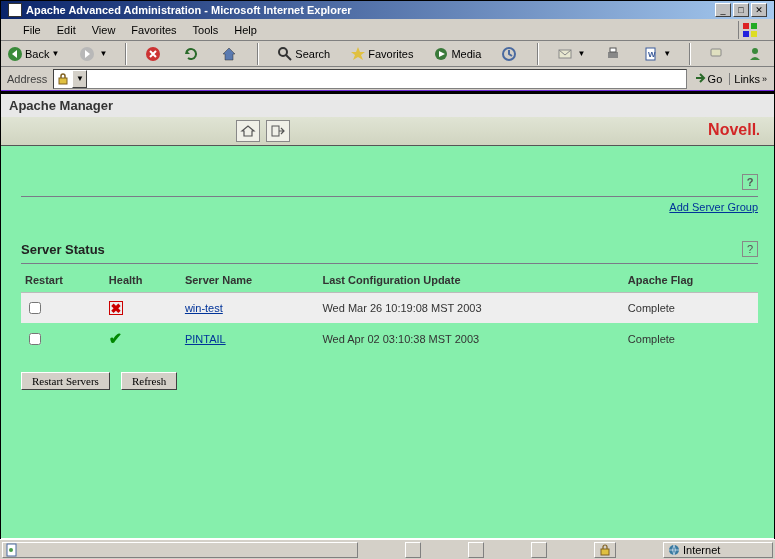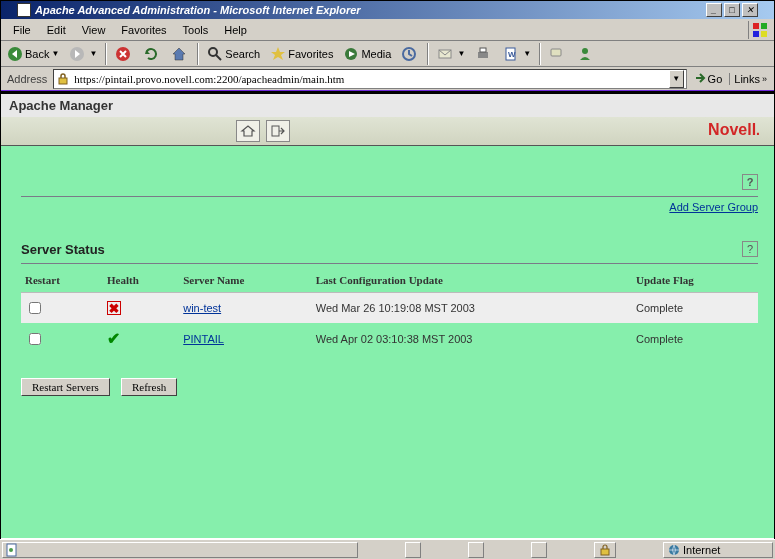--- a/index.html
+++ b/index.html
@@ -13,23 +13,22 @@
     overflow: hidden;
     border: 1px solid #000;
   }
   
   .titlebar {
     background: linear-gradient(to right, #0a246a 0%, #a6caf0 100%);
     color: #fff;
     height: 18px;
     display: flex;
     align-items: center;
-    padding: 0 16px;
+    padding: 0 7px;
     font-size: 11px;
-    font-style: italic;
   }
   .titlebar .ie-icon {
     width: 14px; height: 14px; margin-right: 4px;
     background: #fff; border:1px solid #333; display:inline-block;
   }
   .titlebar .title-text { flex: 1; font-weight: bold; }
   .titlebar .win-buttons { display:flex; }
   .titlebar .win-btn {
     width: 16px; height: 14px;
     background:#c0c0c0;
@@ -41,38 +40,38 @@
     color:#000; font-family: Arial;
     cursor:default;
   }
   
   .menubar {
     background:#d4d0c8;
     border-bottom:1px solid #808080;
     display:flex;
     align-items:center;
     height:22px;
-    padding:0 4px;
+    padding:0 14px;
   }
   .menubar .menu-item { padding:2px 8px; cursor:default; }
   .menubar .win-flag {
     margin-left:auto;
     width:22px;height:18px;
     display:flex;align-items:center;justify-content:center;
     border-left:1px solid #808080;
   }
   .menubar .win-flag svg { width:16px; height:16px; }
   
   .toolbar {
     background:#d4d0c8;
     border-bottom:1px solid #808080;
     display:flex; align-items:center;
     height:26px;
     padding:0 2px;
-    gap:2px;
+    gap:12px;
   }
   .toolbar .sep { width:1px; height:22px; border-left:1px solid #808080; border-right:1px solid #fff; margin:0 2px;}
   .toolbar .tb-btn {
     display:flex; align-items:center;
     padding:2px 4px;
     cursor:default;
   }
   .toolbar .tb-ico {
     width:16px;height:16px;
     display:inline-flex;align-items:center;justify-content:center;
@@ -232,35 +231,35 @@
     margin-top:4px;
   }
   table.server-table th {
     text-align:left;
     font-weight:bold;
     font-size:11px;
     color:#333;
     padding:6px 4px 6px 4px;
     border-bottom:1px solid #bbb;
     vertical-align:top;
-    font-family: Liberation Serif, serif;
+    font-family: Liberation Sans, sans-serif;
   }
   table.server-table td {
     padding:6px 4px;
     font-size:11px;
     font-family: Verdana, Arial;
     color:#333;
     vertical-align:middle;
   }
   table.server-table tr.row0 td { background:#eeeeee; }
   table.server-table a { color:#003399; text-decoration:underline;}
   .chk { width:12px;height:12px; }
   .health-x { color:#c00; font-weight:bold; font-size:13px; border:1px solid #c00; width:14px; height:14px; display:inline-flex; align-items:center; justify-content:center;}
   .health-v { color:#008800; font-weight:bold; font-size:16px; font-family:Arial;}
-  .action-buttons { margin-top:24px; }
+  .action-buttons { margin-top:18px; }
   .action-buttons button {
     font-family:Tahoma; font-size:11px;
     background:#d4d0c8;
     border:1px solid #fff;
     border-right-color:#404040;
     border-bottom-color:#404040;
     padding:2px 10px;
     margin-right:8px;
     cursor:pointer;
   }
@@ -451,21 +450,20 @@
     </div>
 </div>
 
 <div class="addressbar">
   <span class="addr-label">Address</span>
   <div class="addr-input-wrap">
     <span class="lock-icon"><svg width="14" height="14">
           <rect x="3" y="6" width="8" height="6" fill="#e0c040" stroke="#806020"></rect>
           <path d="M5 6 L5 4 A2 2 0 0 1 9 4 L9 6" fill="none" stroke="#806020" stroke-width="1.5"></path>
         </svg></span>
-    <input type="text" value="https://pintail.provo.novell.com:2200/apacheadmin/main.htm" style="">
     <div class="addr-drop">▼</div>
   </div>
   <div class="go-btn">
     <span class="tb-ico"><svg width="14" height="14">
           <path d="M2 7 L9 7 M6 3 L10 7 L6 11" fill="none" stroke="#2a6a2a" stroke-width="2"></path>
         </svg></span>
     <span>Go</span>
   </div>
   <div class="links-label">
     <span>Links</span>
@@ -510,21 +508,21 @@
       </div>
       <hr class="hr-line">
 
       <table class="server-table">
         <thead>
           <tr>
             <th>Restart</th>
             <th>Health</th>
             <th>Server Name</th>
             <th>Last Configuration Update</th>
-            <th>Update Flag</th>
+            <th>Apache Flag</th>
           </tr>
         </thead>
         <tbody>
           <tr class="row0">
             <td><input type="checkbox" class="chk" style=""></td>
             <td><span class="health-x">✖</span></td>
             <td><a href="#">win-test</a></td>
             <td>Wed Mar 26 10:19:08 MST 2003</td>
             <td>Complete</td>
           </tr>

